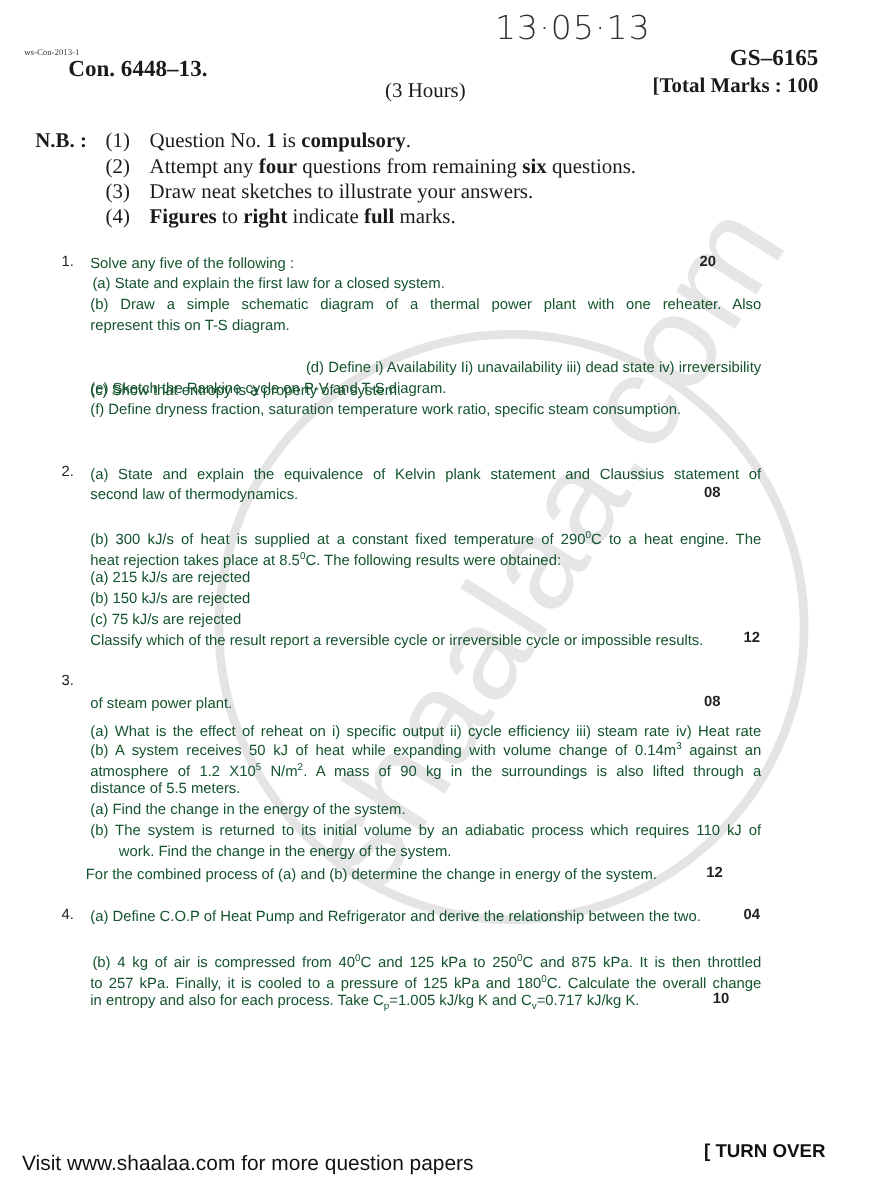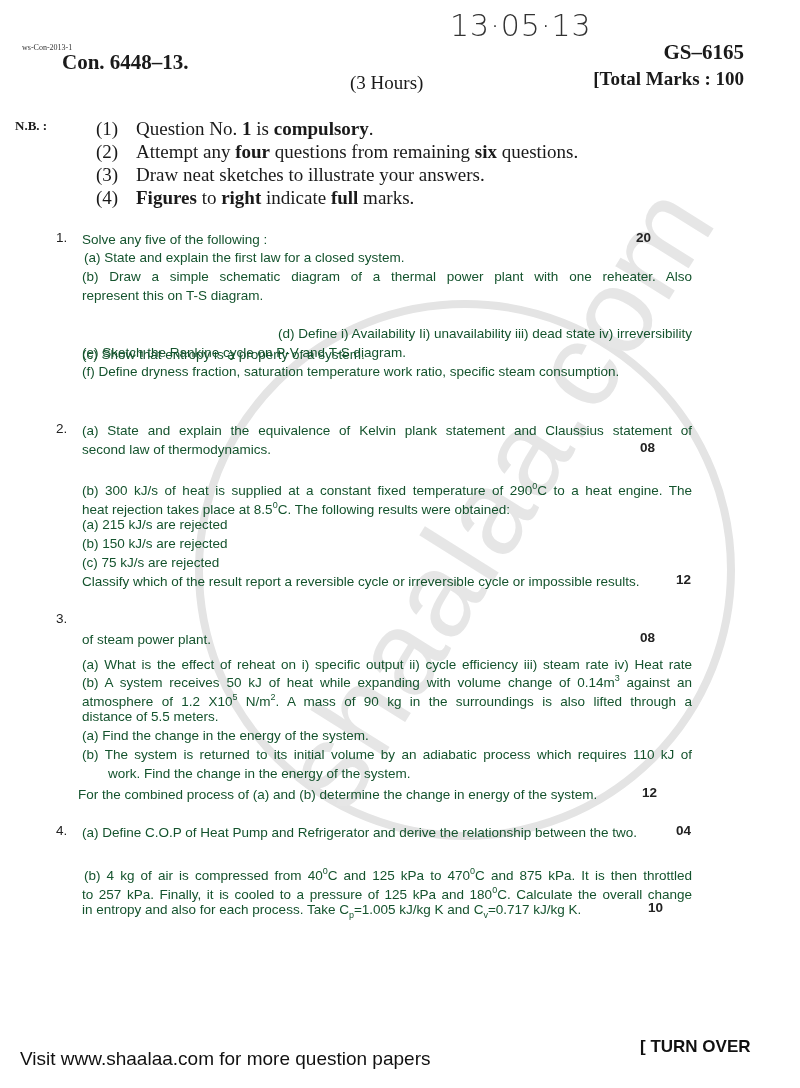--- a/index.html
+++ b/index.html
@@ -12,21 +12,21 @@
   .wm-circle { position:absolute; left:195px; top:300px; width:540px; height:540px; border:8px solid #e4e4e4; border-radius:50%; box-sizing:border-box; }
   .wm-text { position:absolute; left:170px; top:470px; width:600px; text-align:center; font-family:"Liberation Sans", sans-serif; font-size:120px; color:#e6e6e6; transform:rotate(-58deg); letter-spacing:2px; }
 
   .hand-date { left:450px; top:8px; font-family:"DejaVu Sans", sans-serif; font-size:30px; color:#333; letter-spacing:1px; font-weight:300; }
   .tiny-code { left:22px; top:43px; font-size:8px; color:#333; }
   .con { left:22px; top:50px; font-size:21px; font-weight:bold;margin-left:40px; }
   .gs { right:56px; top:40px; font-size:21px; font-weight:bold; }
   .hours { left:350px; top:72px; font-size:19px; }
   .total { right:56px; top:68px; font-size:19px; font-weight:bold; }
   .nb-row { position:absolute; left:96px; font-size:19px; white-space:nowrap; }
-  .nb-lbl { font-weight:bold; position:absolute; left:15px; top:118px; font-size:13px; }
+  .nb-lbl { font-weight:bold; position:absolute; left:32px; top:118px; font-size:19px; }
   .nb-num { display:inline-block; width:40px; }
   .qnum { position:absolute; left:56px; font-size:13.5px; font-family:"Liberation Sans", sans-serif; color:#222; }
   .line { position:absolute; left:82px; width:610px; font-size:13.5px; line-height:19px; font-family:"Liberation Sans", sans-serif; color:#14532d; }
   .just { text-align:justify; text-align-last:justify; }
   .marks { position:absolute; font-size:13.5px; font-weight:bold; font-family:"Liberation Sans", sans-serif; color:#222; }
 
   .footer { left:20px; top:1048px; font-size:19px; color:#111; }
   .turn { left:640px; top:1037px; font-size:17px; font-weight:bold; color:#111; }
   sup, sub { font-size:9px; }
 </style>
@@ -92,19 +92,19 @@
 <div class="line" style="top:726px;">(a)  Find the change in the energy of the system.</div>
 <div class="line just" style="top:745px;">(b)  The system is returned to its initial volume by an adiabatic process which requires 110 kJ of</div>
 <div class="line" style="top:764px; left:108px; width:584px;">work. Find the change in the energy of the system.</div>
 <div class="line" style="top:785px; left:78px;">For the combined process of (a) and (b) determine the change in energy of the system.</div>
 <div class="marks" style="left:642px; top:785px;">12</div>
 
 <div class="qnum" style="top:823px;">4.</div>
 <div class="line" style="top:823px;">(a) Define C.O.P of Heat Pump and Refrigerator and derive the relationship between the two.</div>
 <div class="marks" style="left:676px; top:823px;">04</div>
 
-<div class="line just" style="top:862px; left:84px; width:608px;"><span>(b)  4 kg of air is compressed from 40</span><sup>0</sup><span>C and 125 kPa to 470</span><sup>0</sup><span>C and 875 kPa. It is then throttled</span></div>
+<div class="line just" style="top:862px; left:84px; width:608px;"><span>(b)  4 kg of air is compressed from 40</span><sup>0</sup><span>C and 125 kPa to 250</span><sup>0</sup><span>C and 875 kPa. It is then throttled</span></div>
 <div class="line just" style="top:881px;"><span>to 257 kPa. Finally, it is cooled to a pressure of 125 kPa and 180</span><sup>0</sup><span>C. Calculate the overall change</span></div>
 <div class="line" style="top:900px;"><span>in entropy and also for each process. Take C</span><sub>p</sub><span>=1.005 kJ/kg K and C</span><sub>v</sub><span>=0.717 kJ/kg  K.</span></div>
 <div class="marks" style="left:648px; top:900px;">10</div>
 
 <div class="abs sans footer">Visit www.shaalaa.com for more question papers</div>
 <div class="abs sans turn">[ TURN OVER</div>
 
 </body></html>

